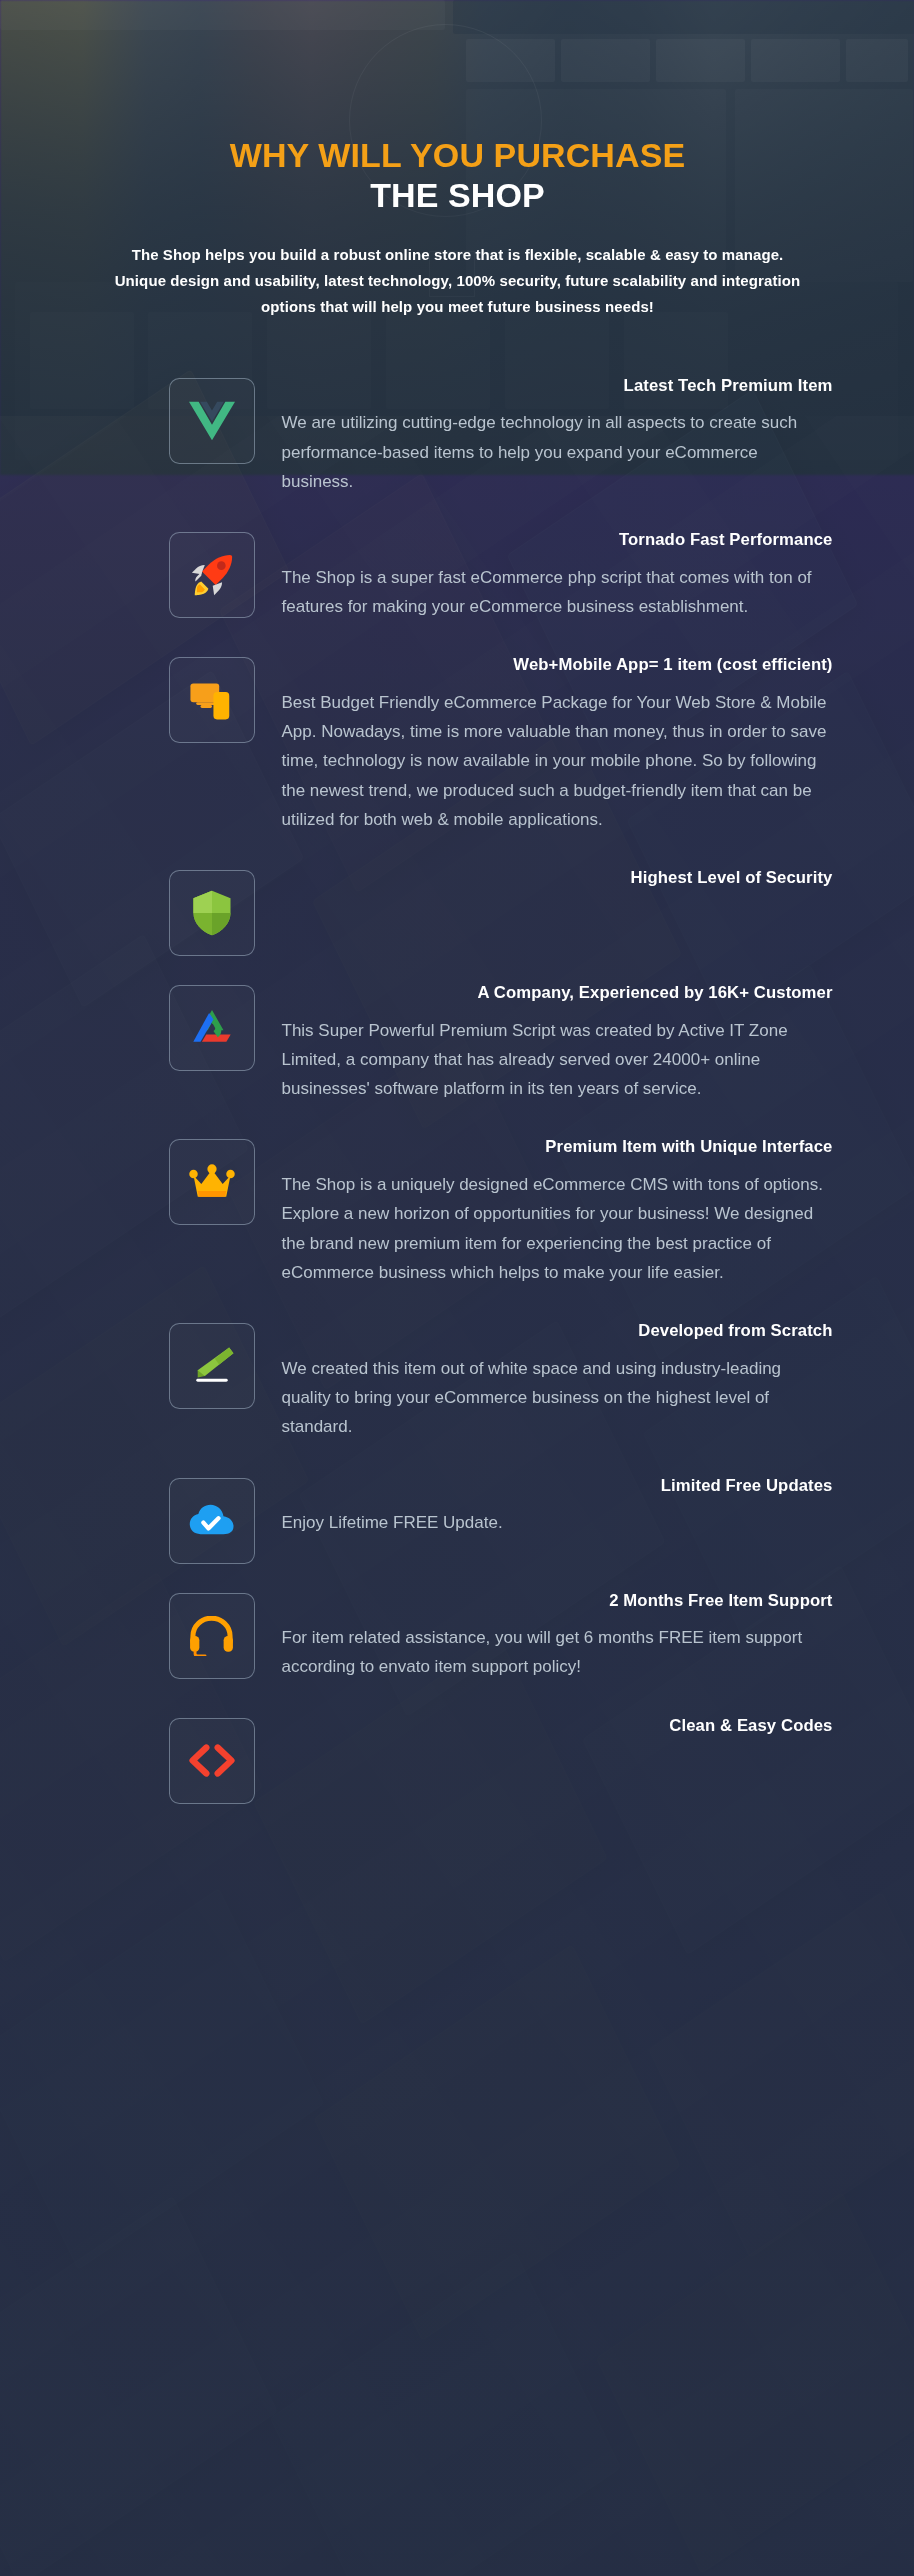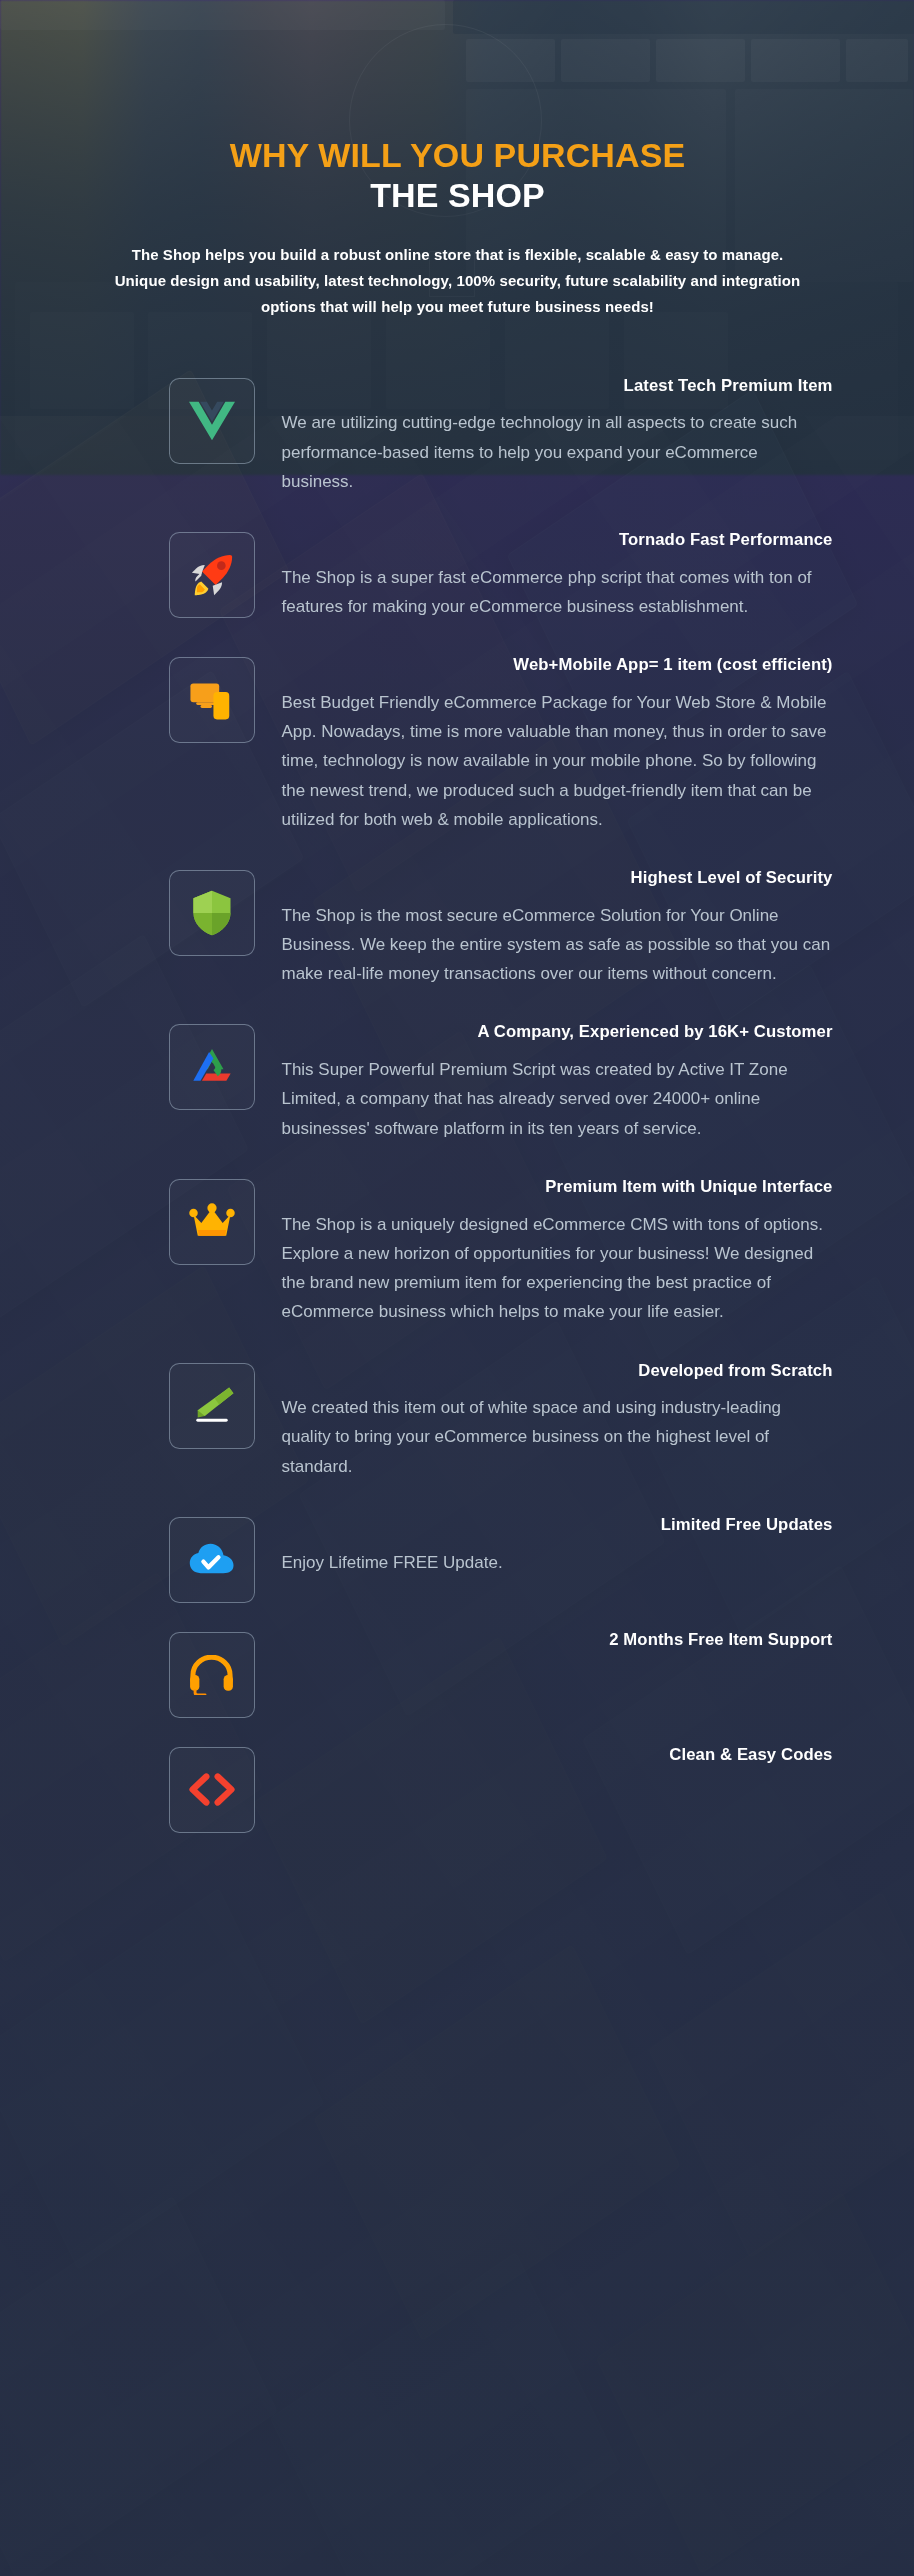--- a/index.html
+++ b/index.html
@@ -280,21 +280,20 @@
       <div class="feature">
         <div class="icon-box">
           <svg width="40" height="46" viewBox="0 0 54 62">
             <path d="M27 1 2 11v20c0 14 11 25 25 30 14-5 25-16 25-30V11z" fill="#8bc53f"></path>
             <path d="M27 1 2 11v20c0 14 11 25 25 30z" fill="#7ab32f"></path>
             <path d="M27 1 2 11v20h25z" fill="#9ed152"></path>
             <path d="M27 31h25c0 14-11 25-25 30z" fill="#6aa329"></path>
           </svg>
         </div>
         <h3>Highest Level of Security</h3>
-        <p>The Shop is the most secure eCommerce Solution for Your Online Business. We keep the entire system as safe as possible so that you can make real-life money transactions over our items without concern.</p>
       </div>
 
       <div class="feature">
         <div class="icon-box">
           <svg width="46" height="42" viewBox="0 0 64 58">
             <path d="M32 4 48 32 38 32 32 21 26 32 16 32z" fill="#2e9e4b"></path>
             <path d="M28 8 6 48 16 48 34 17z" fill="#1d6ff2"></path>
             <path d="M24 38 58 38 52 48 18 48z" fill="#ea3a2d"></path>
             <path d="M33 20c7 0 12 5 12 12 0 4-2 8-5 10l-6-9c2-1 3-3 3-5 0-3-2-5-5-5z" fill="#2e9e4b"></path>
           </svg>
@@ -344,20 +343,21 @@
       <div class="feature">
         <div class="icon-box">
           <svg width="45" height="40" viewBox="0 0 62 56">
             <path d="M5 36V28C5 14 17 3 31 3s26 11 26 25v8" stroke="#ffa000" stroke-width="7" fill="none" stroke-linecap="round"></path>
             <rect x="1" y="28" width="13" height="22" rx="6" fill="#ffa000"></rect>
             <rect x="48" y="28" width="13" height="22" rx="6" fill="#ffa000"></rect>
             <path d="M8 50v3c0 2 2 3 4 3h10" stroke="#ff8f00" stroke-width="4" fill="none" stroke-linecap="round"></path>
           </svg>
         </div>
         <h3>2 Months Free Item Support</h3>
+        <p>For item related assistance, you will get 6 months FREE item support according to envato item support policy!</p>
       </div>
 
       <div class="feature">
         <div class="icon-box">
           <svg width="46" height="33" viewBox="0 0 64 46">
             <path d="M24 5 5 23l19 18" stroke="#f4412e" stroke-width="9" fill="none" stroke-linecap="round" stroke-linejoin="round"></path>
             <path d="M40 5 59 23 40 41" stroke="#f4412e" stroke-width="9" fill="none" stroke-linecap="round" stroke-linejoin="round"></path>
           </svg>
         </div>
         <h3>Clean &amp; Easy Codes</h3>

